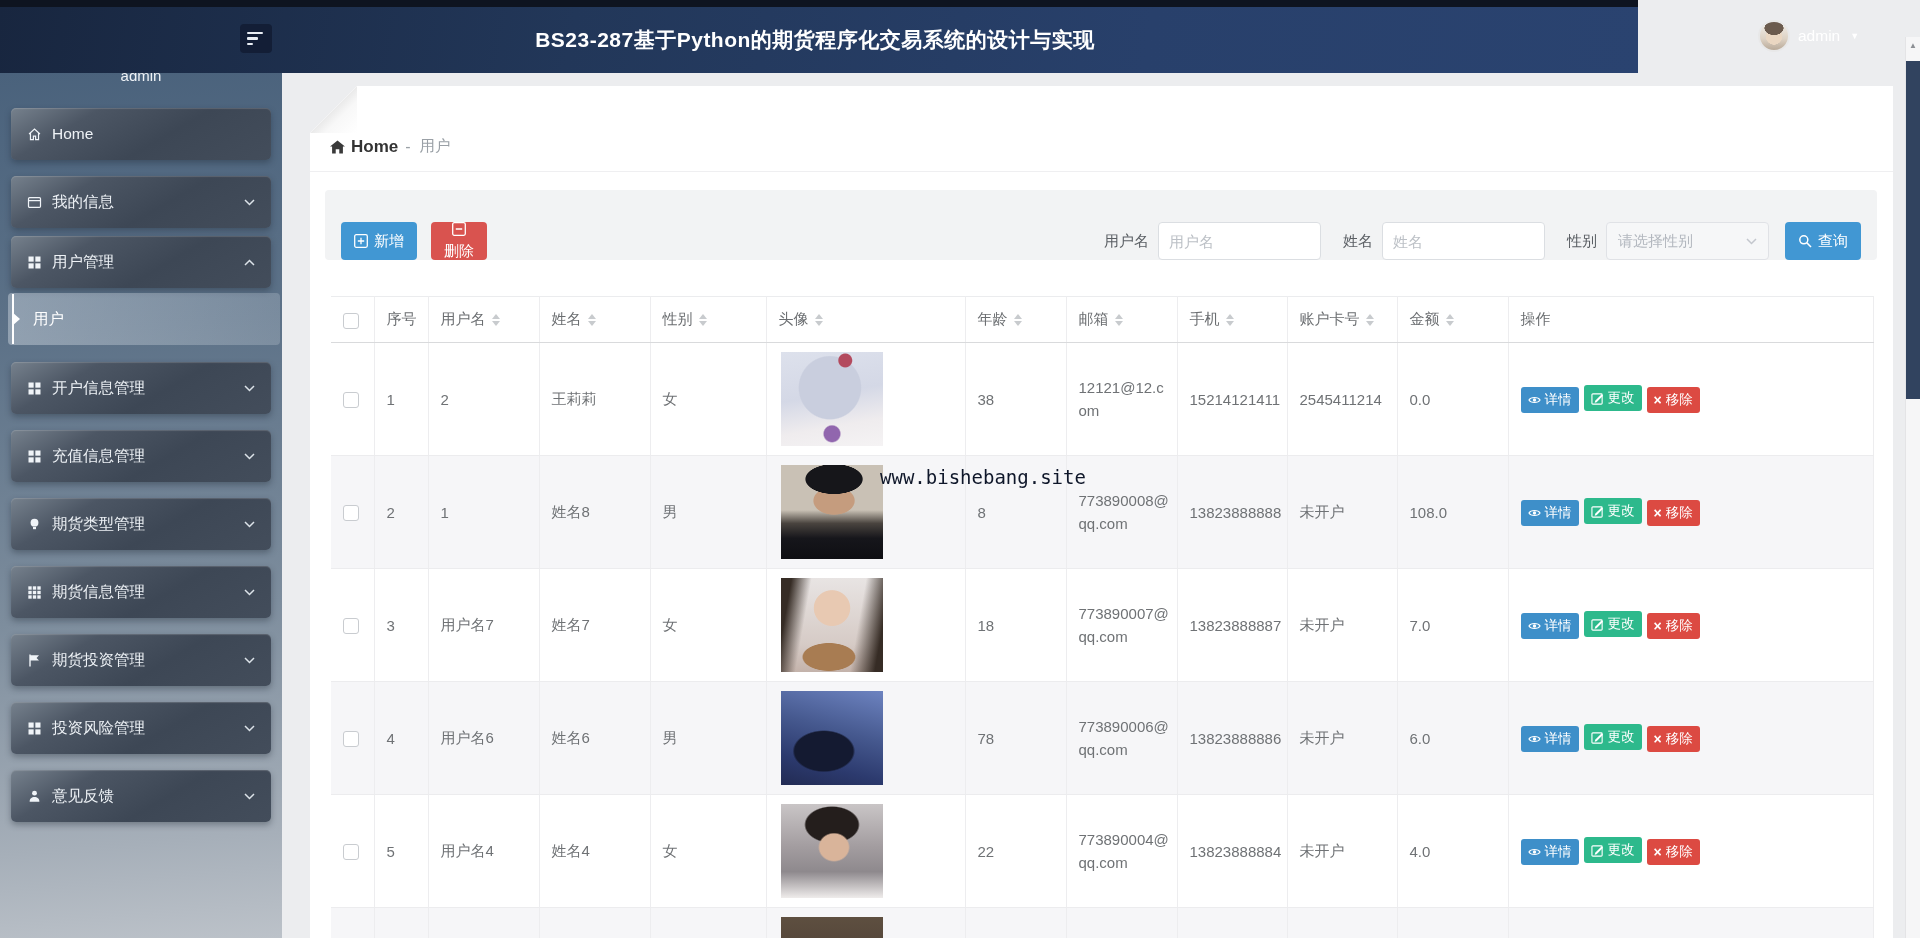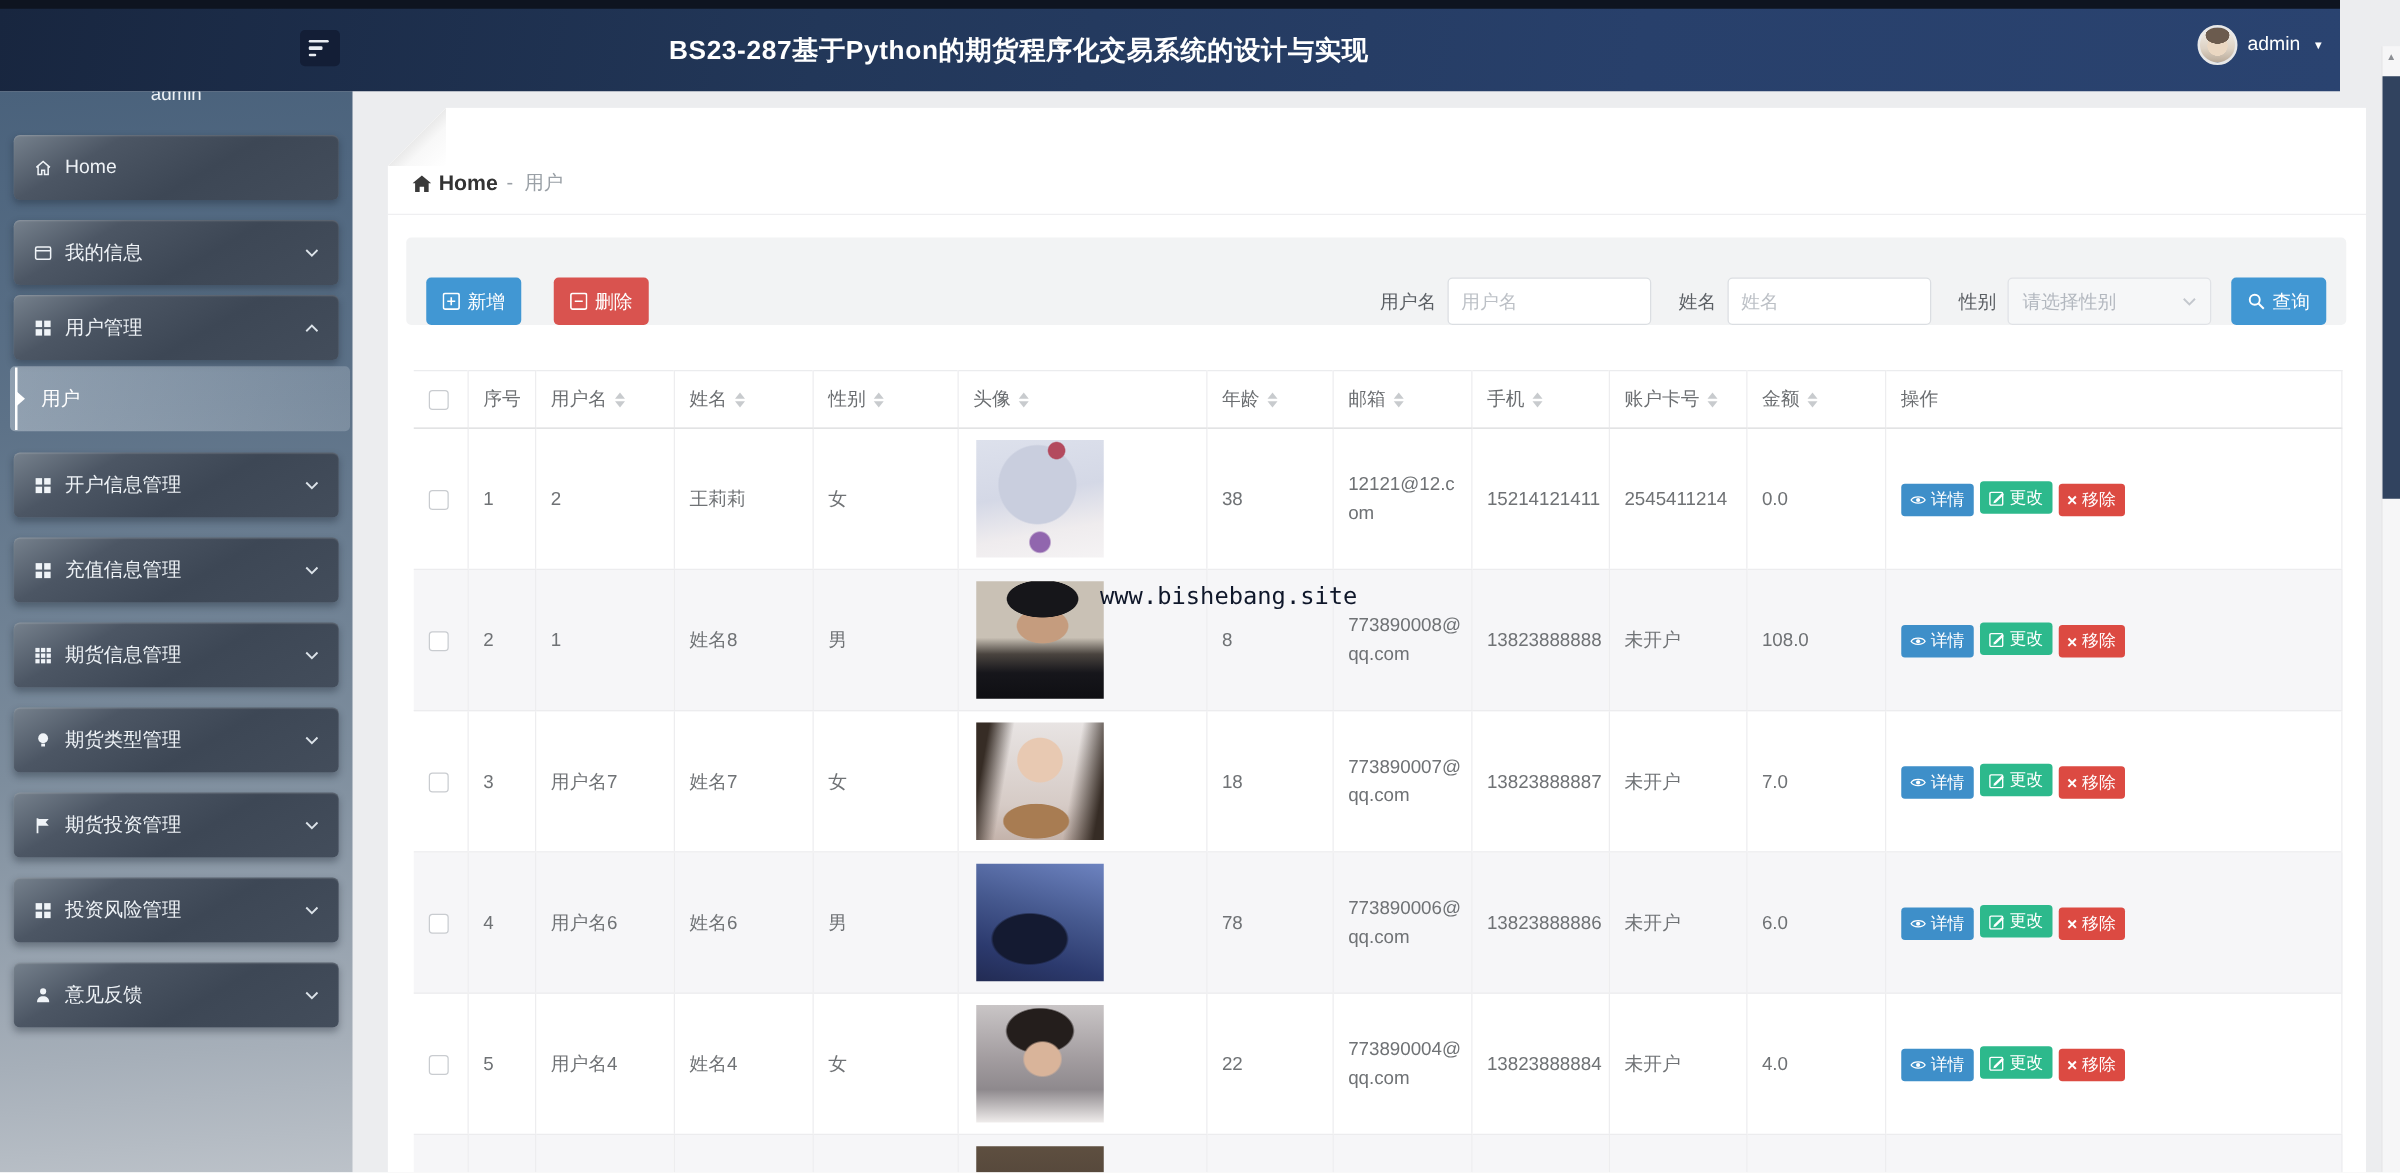--- a/index.html
+++ b/index.html
@@ -1,20 +1,20 @@
 <!DOCTYPE html>
 <html><head>
 <meta charset="utf-8">
 <style>
   html,body{margin:0;padding:0;background:#fff;}
   .stage{position:relative;width:1920px;height:938px;overflow:hidden;
          font-family:"Liberation Sans","DejaVu Sans",sans-serif;background:#ecedef;}
 
   
-  .topbar{position:absolute;left:0;top:0;width:1872px;height:73px;z-index:30;
+  .topbar{position:absolute;left:0;top:0;width:1638px;height:73px;z-index:30;
           background:linear-gradient(100deg,#18263f 0%,#223759 35%,#28406b 70%,#2a4370 100%);}
   .topbar::before{content:"";position:absolute;left:0;top:0;width:100%;height:7px;background:#0e1420;}
   .burger{position:absolute;left:240px;top:24px;width:32px;height:29px;background:#131e36;border-radius:4px;
           display:flex;flex-direction:column;justify-content:center;gap:3px;padding-left:7px;box-sizing:border-box;cursor:pointer;}
   .burger i{display:block;height:2.4px;background:#e9edf3;border-radius:1px;}
   .burger i:nth-child(1){width:16px;}.burger i:nth-child(2){width:11px;}.burger i:nth-child(3){width:6px;}
   .title{position:absolute;left:815px;top:26px;transform:translateX(-50%);color:#fff;
          font-size:21px;font-weight:700;white-space:nowrap;letter-spacing:.5px;}
   .weather{position:absolute;left:1490px;top:21px;height:36px;line-height:36px;padding:0 24px;border-radius:18px;
            background:#2c4269;color:#f2f5fa;font-size:15.5px;white-space:nowrap;}
@@ -61,21 +61,21 @@
   .c-sep{color:#9aa0a6;margin-right:9px;}
   .c-cur{color:#9aa0a6;font-size:15.5px;}
   .rule{border-bottom:1px solid #efeff1;margin-top:14px;}
 
   
   .toolbar{display:flex;align-items:flex-end;height:70px;margin:18px 16px 0 15px;padding:0 16px;
            background:#f2f3f4;border-radius:4px;box-sizing:border-box;}
   .btn{height:38px;border:none;border-radius:4px;color:#fff;font-size:15px;padding:0 13px;
        display:inline-flex;align-items:center;gap:6px;cursor:pointer;font-family:inherit;}
   .btn-blue{background:#4197d3;}
-  .btn-red{background:#d9534f;margin-left:26px;}
+  .btn-red{background:#d9534f;margin-left:14px;flex-direction:column;}
   .filters{margin-left:auto;display:flex;align-items:center;}
   .flabel{font-size:15px;color:#5a5e63;margin-right:9px;white-space:nowrap;}
   .fin{width:163px;height:38px;box-sizing:border-box;border:1px solid #dbdee2;border-radius:4px;
        padding:0 10px;font-size:15px;color:#555;margin-right:22px;font-family:inherit;background:#fff;}
   .fin::placeholder{color:#bcc0c6;}
   .fsel{width:163px;height:38px;box-sizing:border-box;border:1px solid #e0e2e6;border-radius:4px;
         background:#f6f7f8;display:flex;align-items:center;padding:16px 11px;margin-right:16px;
         color:#b3b8bf;font-size:15px;cursor:pointer;}
   .fsel .selcaret{margin-left:auto;}
 
@@ -217,48 +217,48 @@
           <span class="side-label">充值信息管理</span>
           <span class="ic chev">
             <svg width="11" height="7" viewBox="0 0 11 7">
               <path d="M1 1l4.5 4.5L10 1" stroke="#dce3e9" stroke-width="1.5" fill="none"></path>
             </svg>
           </span>
         </div>
         <div class="side-item">
           <span class="ic">
             <svg width="15" height="15" viewBox="0 0 16 16">
+              <circle cx="8" cy="6" r="4.2" fill="#f0f4f8"></circle>
+              <rect x="6.4" y="10.6" width="3.2" height="2.4" fill="#f0f4f8"></rect>
+            </svg>
+          </span>
+          <span class="side-label">期货类型管理</span>
+          <span class="ic chev">
+            <svg width="11" height="7" viewBox="0 0 11 7">
+              <path d="M1 1l4.5 4.5L10 1" stroke="#dce3e9" stroke-width="1.5" fill="none"></path>
+            </svg>
+          </span>
+        </div>
+        <div class="side-item">
+          <span class="ic">
+            <svg width="15" height="15" viewBox="0 0 16 16">
               <g fill="#f0f4f8">
                 <rect x="1.4" y="1.4" width="3.6" height="3.6"></rect>
                 <rect x="6.2" y="1.4" width="3.6" height="3.6"></rect>
                 <rect x="11" y="1.4" width="3.6" height="3.6"></rect>
                 <rect x="1.4" y="6.2" width="3.6" height="3.6"></rect>
                 <rect x="6.2" y="6.2" width="3.6" height="3.6"></rect>
                 <rect x="11" y="6.2" width="3.6" height="3.6"></rect>
                 <rect x="1.4" y="11" width="3.6" height="3.6"></rect>
                 <rect x="6.2" y="11" width="3.6" height="3.6"></rect>
                 <rect x="11" y="11" width="3.6" height="3.6"></rect>
               </g>
             </svg>
           </span>
           <span class="side-label">期货信息管理</span>
-          <span class="ic chev">
-            <svg width="11" height="7" viewBox="0 0 11 7">
-              <path d="M1 1l4.5 4.5L10 1" stroke="#dce3e9" stroke-width="1.5" fill="none"></path>
-            </svg>
-          </span>
-        </div>
-        <div class="side-item">
-          <span class="ic">
-            <svg width="15" height="15" viewBox="0 0 16 16">
-              <circle cx="8" cy="6" r="4.2" fill="#f0f4f8"></circle>
-              <rect x="6.4" y="10.6" width="3.2" height="2.4" fill="#f0f4f8"></rect>
-            </svg>
-          </span>
-          <span class="side-label">期货类型管理</span>
           <span class="ic chev">
             <svg width="11" height="7" viewBox="0 0 11 7">
               <path d="M1 1l4.5 4.5L10 1" stroke="#dce3e9" stroke-width="1.5" fill="none"></path>
             </svg>
           </span>
         </div>
         <div class="side-item">
           <span class="ic">
             <svg width="15" height="15" viewBox="0 0 16 16">
               <path d="M3.2 1.6v12.8" stroke="#f0f4f8" stroke-width="1.5"></path>

